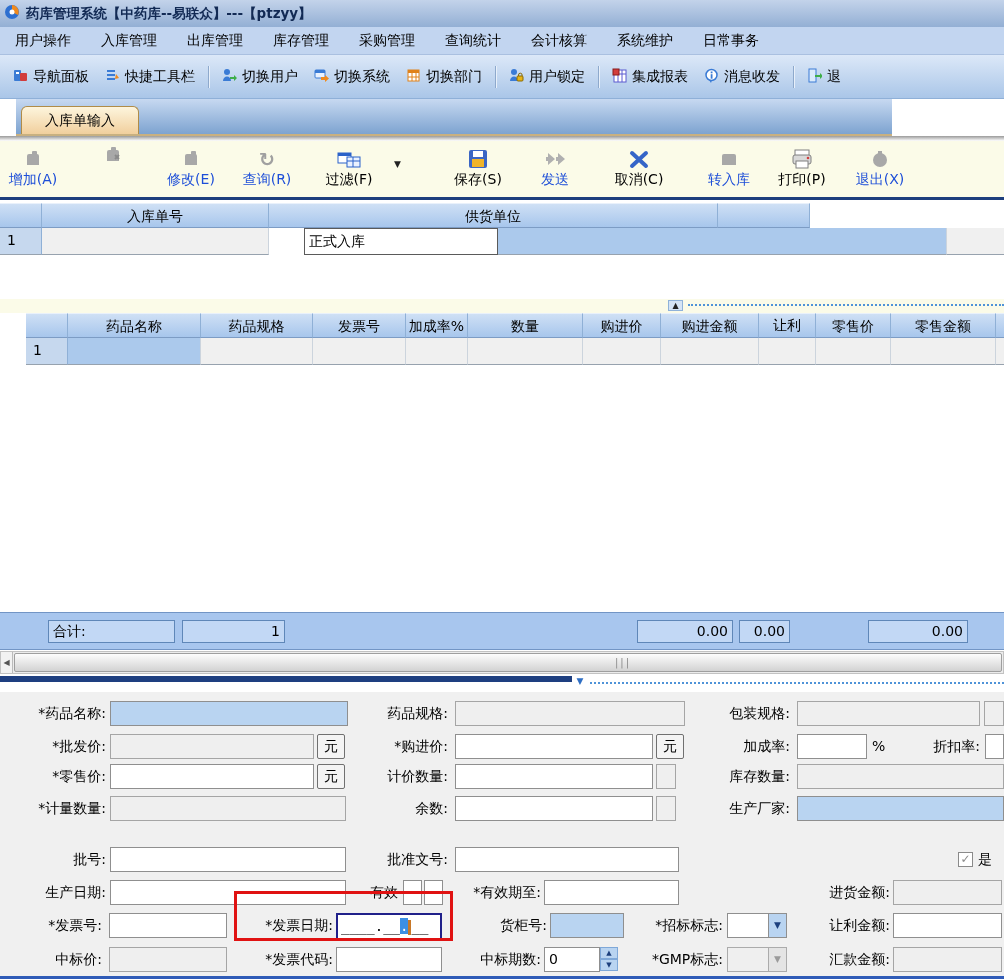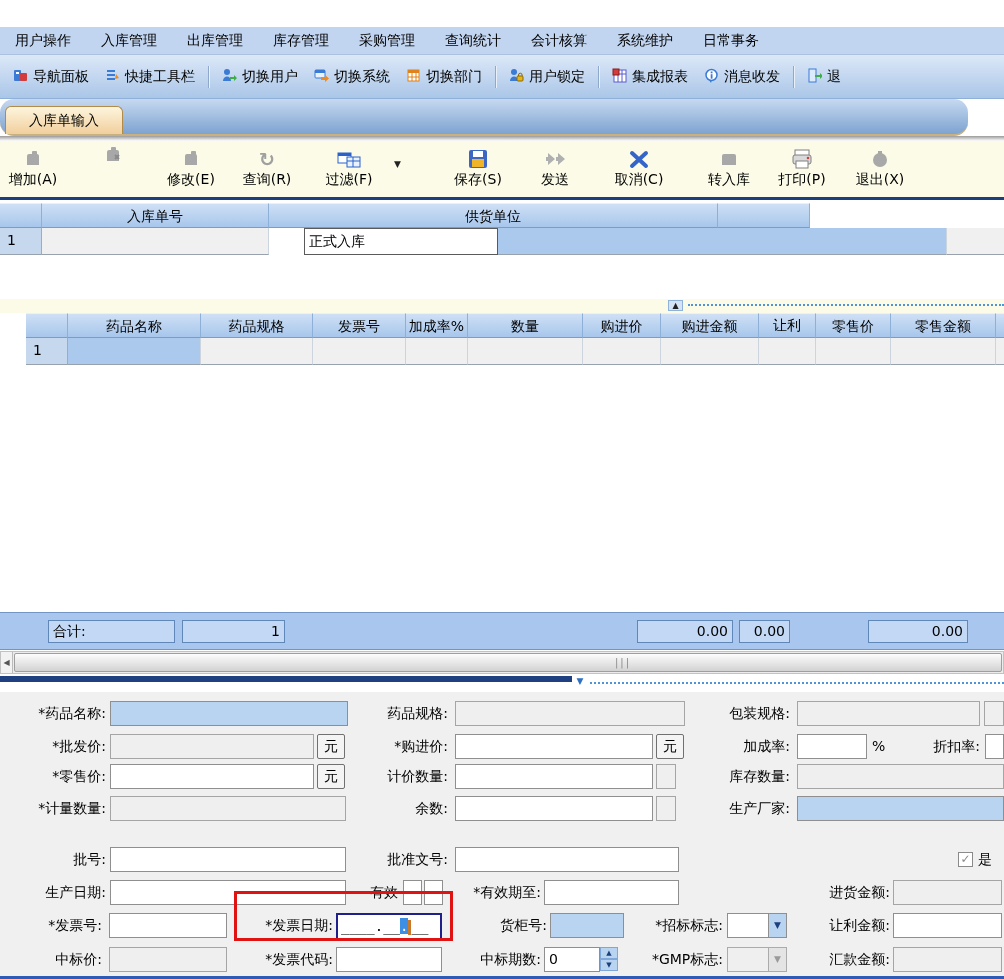--- a/index.html
+++ b/index.html
@@ -13,31 +13,31 @@
   
   .menubar{position:absolute;left:0;top:27px;width:1004px;height:28px;background:#c2d5f0;
     display:flex;align-items:center;border-bottom:1px solid #aac0e0;box-sizing:border-box;}
   .menubar .mi{padding:0 15px;line-height:27px;cursor:default;white-space:nowrap;}
   
   .toolbar{position:absolute;left:0;top:55px;width:1004px;height:44px;
     background:linear-gradient(#dce8f8,#aac6e8);display:flex;align-items:center;gap:2px;padding-left:6px;box-sizing:border-box;border-bottom:1px solid #8fb0d8;}
   .tbtn{display:flex;align-items:center;gap:5px;padding:3px 7px;white-space:nowrap;text-align:center;}
   .tsep{width:1px;height:22px;background:#8ea9cc;margin:0 4px;box-shadow:1px 0 0 #e8f0fa;}
   
-  .tabbar{position:absolute;left:0;top:99px;width:968px;height:37px;
-    background:linear-gradient(#c7d9f1,#7da3d0);border-bottom:2px solid #c8b080;box-sizing:border-box;border-radius:14px;}
+  .tabbar{position:absolute;left:16px;top:99px;width:876px;height:37px;
+    background:linear-gradient(#c7d9f1,#7da3d0);border-bottom:2px solid #c8b080;box-sizing:border-box;}
   .tab{position:absolute;left:5px;top:7px;width:118px;height:28px;border:1px solid #b08c48;border-bottom:none;
     border-radius:6px 6px 0 0;background:linear-gradient(#fdf5dd,#f1cf9d);text-align:center;line-height:27px;box-sizing:border-box;}
   .tablines{position:absolute;left:0;top:136px;width:1004px;height:5px;background:linear-gradient(#9a9a9a,#ffffff);}
   
   .actionbar{position:absolute;left:0;top:141px;width:1004px;height:56px;background:#fbfbe8;}
   .abtn{position:absolute;top:3px;height:50px;display:flex;flex-direction:column;align-items:center;justify-content:flex-start;}
   .abtn .ic{height:26px;display:flex;align-items:flex-end;justify-content:center;}
   .abtn .al{font-size:14px;margin-top:1px;white-space:nowrap;}
-  .abtn.dis .al{color:#000000;}
+  .abtn.dis .al{color:#1d4ed8;}
   .navyline{position:absolute;left:0;top:197px;width:1004px;height:3px;background:#1d3e7d;}
   
   .t-h{display:flex;position:absolute;left:0;top:0;}
   .t-hc{background:linear-gradient(#cfe0f5,#a7c6ec);border-right:1px solid #8fb0d6;border-top:1px solid #e9f1fb;
     border-bottom:1px solid #7d9cc4;box-sizing:border-box;height:25px;line-height:24px;text-align:center;}
   .t-r{display:flex;position:absolute;left:0;top:25px;}
   .t-c{height:27px;background:#f0f0f0;border-right:1px solid #ccd4dd;border-bottom:1px solid #97a2ae;
     box-sizing:border-box;line-height:25px;}
   .t-num{background:#c6d8ee;border-right:1px solid #8fb0d6;padding-left:7px;}
   .t-sel{background:#abc9ec;}
@@ -84,20 +84,30 @@
   .dateinp .sel{background:#3d8fe4;color:#fff;}
   .dateinp .caret{display:inline-block;width:3px;height:15px;background:#c87828;vertical-align:middle;}
   .redrect{position:absolute;left:234px;top:891px;width:219px;height:50px;border:3px solid #e01212;box-sizing:border-box;pointer-events:none;z-index:6;}
   .botline{position:absolute;left:0;top:976px;width:1004px;height:3px;background:#2f5bb7;}
 </style>
 </head>
 <body>
 
 <div id="app">
 
+  <div class="titlebar">
+    <span>
+      <svg width="16" height="16">
+          <circle cx="8" cy="8" r="7" fill="#2d6fd0"></circle>
+          <path d="M8 1a7 7 0 0 1 6 10L8 8z" fill="#f08a1e"></path>
+          <circle cx="8" cy="8" r="2.5" fill="#fff"></circle>
+        </svg>
+    </span>
+    <span class="ttl">药库管理系统【中药库--易联众】---【ptzyy】</span>
+  </div>
 
   <div class="menubar">
     <span class="mi">用户操作</span>
     <span class="mi">入库管理</span>
     <span class="mi">出库管理</span>
     <span class="mi">库存管理</span>
     <span class="mi">采购管理</span>
     <span class="mi">查询统计</span>
     <span class="mi">会计核算</span>
     <span class="mi">系统维护</span>

